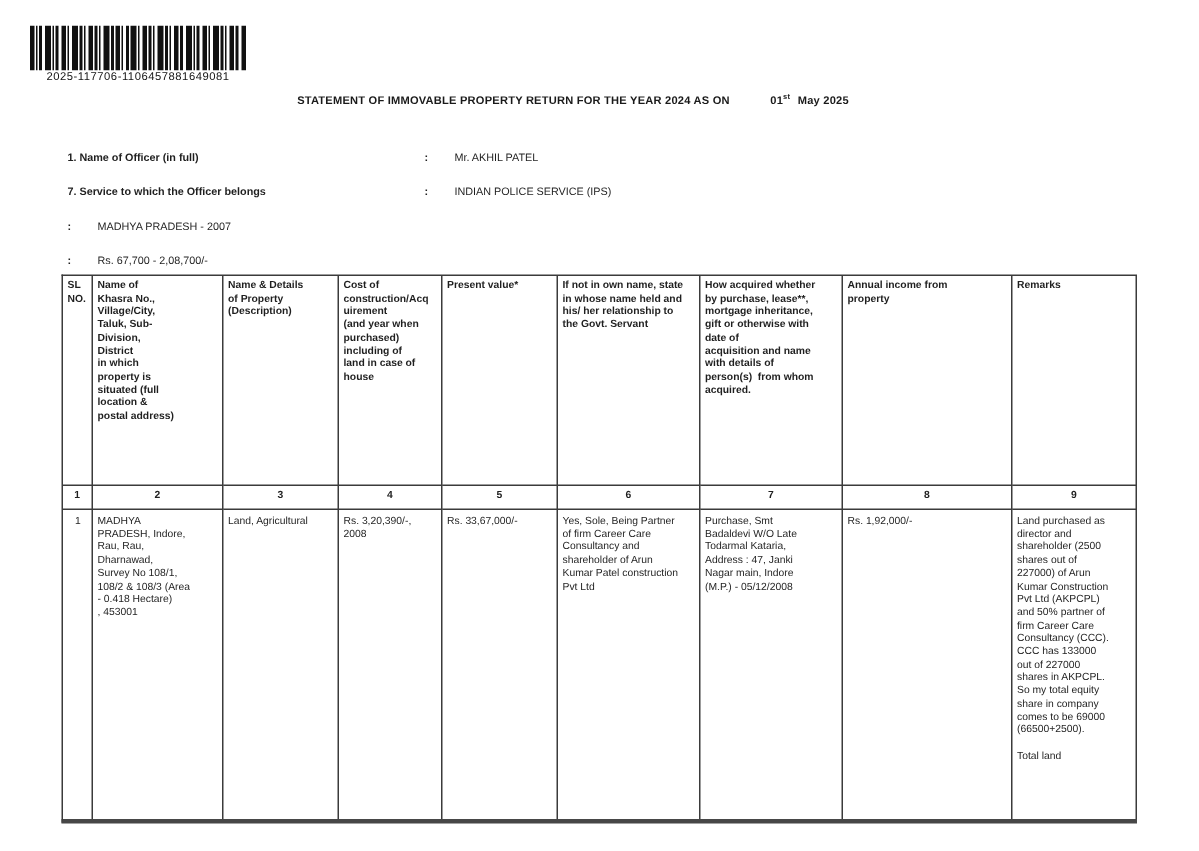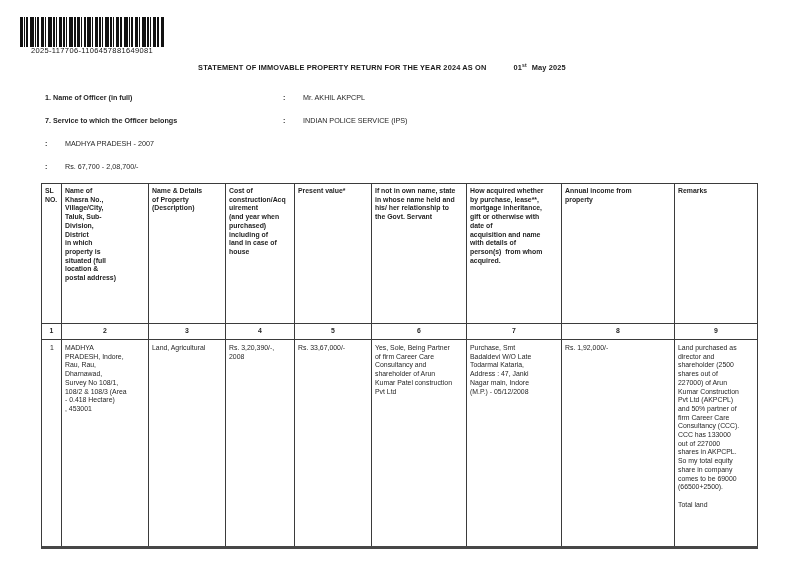--- a/index.html
+++ b/index.html
@@ -17,21 +17,21 @@
   
   .doc-title{
     position:absolute;top:62px;left:0;width:764px;text-align:center;
     font-size:7.4px;font-weight:bold;letter-spacing:.15px;color:#1a1a1a;
   }
   .t-day{margin-left:27px;}
   .t-sup{font-size:5px;font-weight:bold;vertical-align:super;}
   .t-rest{margin-left:5px;}
   
   .officer-info{position:absolute;left:45px;top:93px;width:700px;}
-  .info-row{display:flex;align-items:flex-start;height:23px;font-size:7.2px;}
+  .info-row{display:flex;align-items:center;height:23px;font-size:7.2px;}
   .info-label{font-weight:bold;flex:0 0 238px;}
   .info-colon{font-weight:bold;flex:0 0 4px;}
   .info-value{margin-left:16px;white-space:nowrap;}
   
   .property-table{
     position:absolute;left:41px;top:183px;background:#fff;
     display:grid;
     grid-template-columns:20px 87px 77px 69px 77px 95px 95px 113px 83px;
     grid-template-rows:140px 16px 206px;
     border-top:1px solid #3b3b3b;border-left:1px solid #3b3b3b;
@@ -97,21 +97,21 @@
     </svg>
     <div class="barcode-number">2025-117706-1106457881649081</div>
   </div>
 
   <div class="doc-title"><span>STATEMENT OF IMMOVABLE PROPERTY RETURN FOR THE YEAR 2024 AS ON</span><span class="t-day">01</span><sup class="t-sup">st</sup><span class="t-rest">May 2025</span></div>
 
   <div class="officer-info">
     <div class="info-row">
       <span class="info-label">1. Name of Officer (in full)</span>
       <span class="info-colon">:</span>
-      <span class="info-value">Mr. AKHIL AKPCPL</span>
+      <span class="info-value">Mr. AKHIL PATEL</span>
     </div>
     <div class="info-row">
       <span class="info-label">7. Service to which the Officer belongs</span>
       <span class="info-colon">:</span>
       <span class="info-value">INDIAN POLICE SERVICE (IPS)</span>
     </div>
     <div class="info-row">
       <span class="info-colon">:</span>
       <span class="info-value">MADHYA PRADESH - 2007</span>
     </div>

